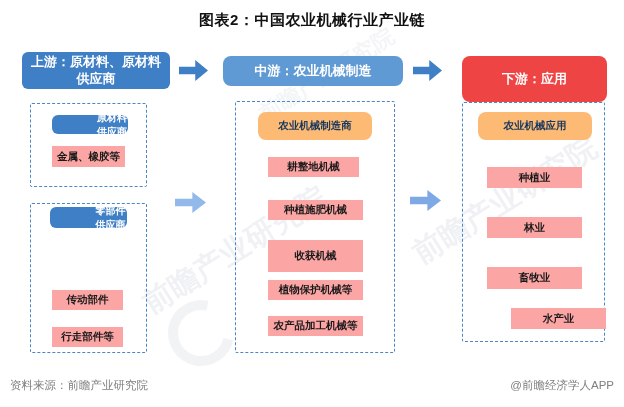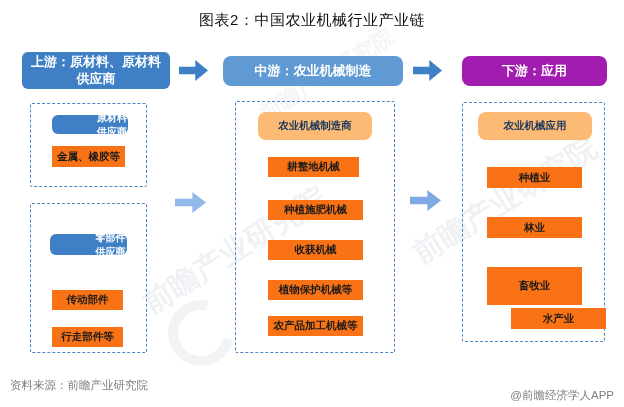--- a/index.html
+++ b/index.html
@@ -2,30 +2,30 @@
 <html><head>
 <meta charset="utf-8">
 <style>
   html,body{margin:0;padding:0;background:#fff;}
   .canvas{
     position:relative;width:624px;height:407px;background:#ffffff;
     font-family:"Liberation Sans","DejaVu Sans",sans-serif;overflow:hidden;
   }
   .title{
     position:absolute;top:11px;left:0;width:100%;text-align:center;
-    font-size:15px;font-weight:normal;color:#111;letter-spacing:.5px;
+    font-size:15px;font-weight:bold;color:#111;letter-spacing:.5px;
   }
   
   .hdr{
     position:absolute;display:flex;align-items:center;justify-content:center;
     color:#fff;font-weight:bold;text-align:center;box-sizing:border-box;
   }
   .hdr1{left:22px;top:52px;width:148px;height:37px;background:#3f7fc6;border-radius:6px;font-size:13px;line-height:1.3;padding:0 8px;}
   .hdr2{left:223px;top:56px;width:180px;height:30px;background:#5f9ad5;border-radius:8px;font-size:13px;}
-  .hdr3{left:462px;top:56px;width:145px;height:30px;background:#a21caf;border-radius:8px;font-size:13px;}
+  .hdr3{left:462px;top:56px;width:145px;height:46px;background:#ef4444;border-radius:8px;font-size:13px;}
   
   .arrow{
     position:absolute;
     clip-path:polygon(0 32%,56% 32%,56% 0,100% 50%,56% 100%,56% 68%,0 68%);
   }
   .arrow-h1{left:179px;top:60px;width:29px;height:21px;background:#3f7fc6;}
   .arrow-h2{left:413px;top:60px;width:29px;height:21px;background:#3f7fc6;}
   .arrow-m1{left:175px;top:192px;width:31px;height:21px;background:#93b9ea;}
   .arrow-m2{left:410px;top:190px;width:31px;height:21px;background:#7fa9e4;}
   
@@ -35,44 +35,44 @@
   .box-mid{left:235px;top:101px;width:160px;height:252px;}
   .box-down{left:462px;top:102px;width:143px;height:240px;}
   
   .btn-dark,.btn-light{
     position:absolute;display:flex;align-items:center;justify-content:center;
     font-weight:bold;text-align:center;box-sizing:border-box;
   }
   .btn-dark{background:#3f7fc6;color:#ffffff;border-radius:6px;font-size:10px;padding-left:44px;}
   .btn-light{background:#fdba74;color:#17375e;border-radius:8px;font-size:10.5px;}
   .b-raw{left:52px;top:115px;width:76px;height:19px;}
-  .b-parts{left:50px;top:234px;width:77px;height:21px;}
+  .b-parts{left:50px;top:207px;width:77px;height:21px;}
   .b-mfr{left:258px;top:112px;width:114px;height:28px;}
   .b-app{left:478px;top:112px;width:114px;height:28px;}
   
   .bar{
-    position:absolute;background:#f97316;color:#1a1a1a;font-weight:bold;
+    position:absolute;background:#fca5a5;color:#1a1a1a;font-weight:bold;
     display:flex;align-items:center;justify-content:center;font-size:10.5px;box-sizing:border-box;
   }
   .bar-metal{left:52px;top:146px;width:73px;height:21px;}
   .bar-p1{left:52px;top:253px;width:71px;height:17px;margin-top:40px;}
   .bar-p2{left:52px;top:290px;width:71px;height:20px;}
   .bar-p3{left:52px;top:327px;width:71px;height:20px;}
   .bar-m1{left:268px;top:157px;width:91px;height:20px;}
   .bar-m2{left:268px;top:200px;width:95px;height:20px;}
-  .bar-m3{left:268px;top:240px;width:95px;height:20px;}
+  .bar-m3{left:268px;top:240px;width:95px;height:32px;}
   .bar-m4{left:268px;top:280px;width:95px;height:20px;}
   .bar-m5{left:268px;top:316px;width:95px;height:20px;}
   .bar-d1{left:487px;top:167px;width:95px;height:21px;}
   .bar-d2{left:487px;top:217px;width:95px;height:21px;}
-  .bar-d3{left:487px;top:267px;width:95px;height:38px;}
+  .bar-d3{left:487px;top:267px;width:95px;height:22px;}
   .bar-d4{left:487px;top:308px;width:95px;height:21px;margin-left:24px;}
   
   .src{position:absolute;left:10px;top:378px;font-size:11.5px;color:#7f7f7f;text-align:center;}
-  .credit{position:absolute;right:10px;top:378px;font-size:11.5px;color:#7f7f7f;margin-top:10px;}
+  .credit{position:absolute;right:10px;top:378px;font-size:11.5px;color:#7f7f7f;}
   
   .wm{
     position:absolute;color:rgba(140,155,175,0.14);font-weight:bold;
     transform:rotate(-32deg);white-space:nowrap;pointer-events:none;
   }
   .wm1{left:130px;top:230px;font-size:30px;}
   .wm2{left:400px;top:180px;font-size:30px;}
   .wm3{left:250px;top:60px;font-size:22px;color:rgba(140,155,175,0.10);}
   .wm-logo{
     position:absolute;left:168px;top:300px;width:46px;height:46px;border-radius:50%;

